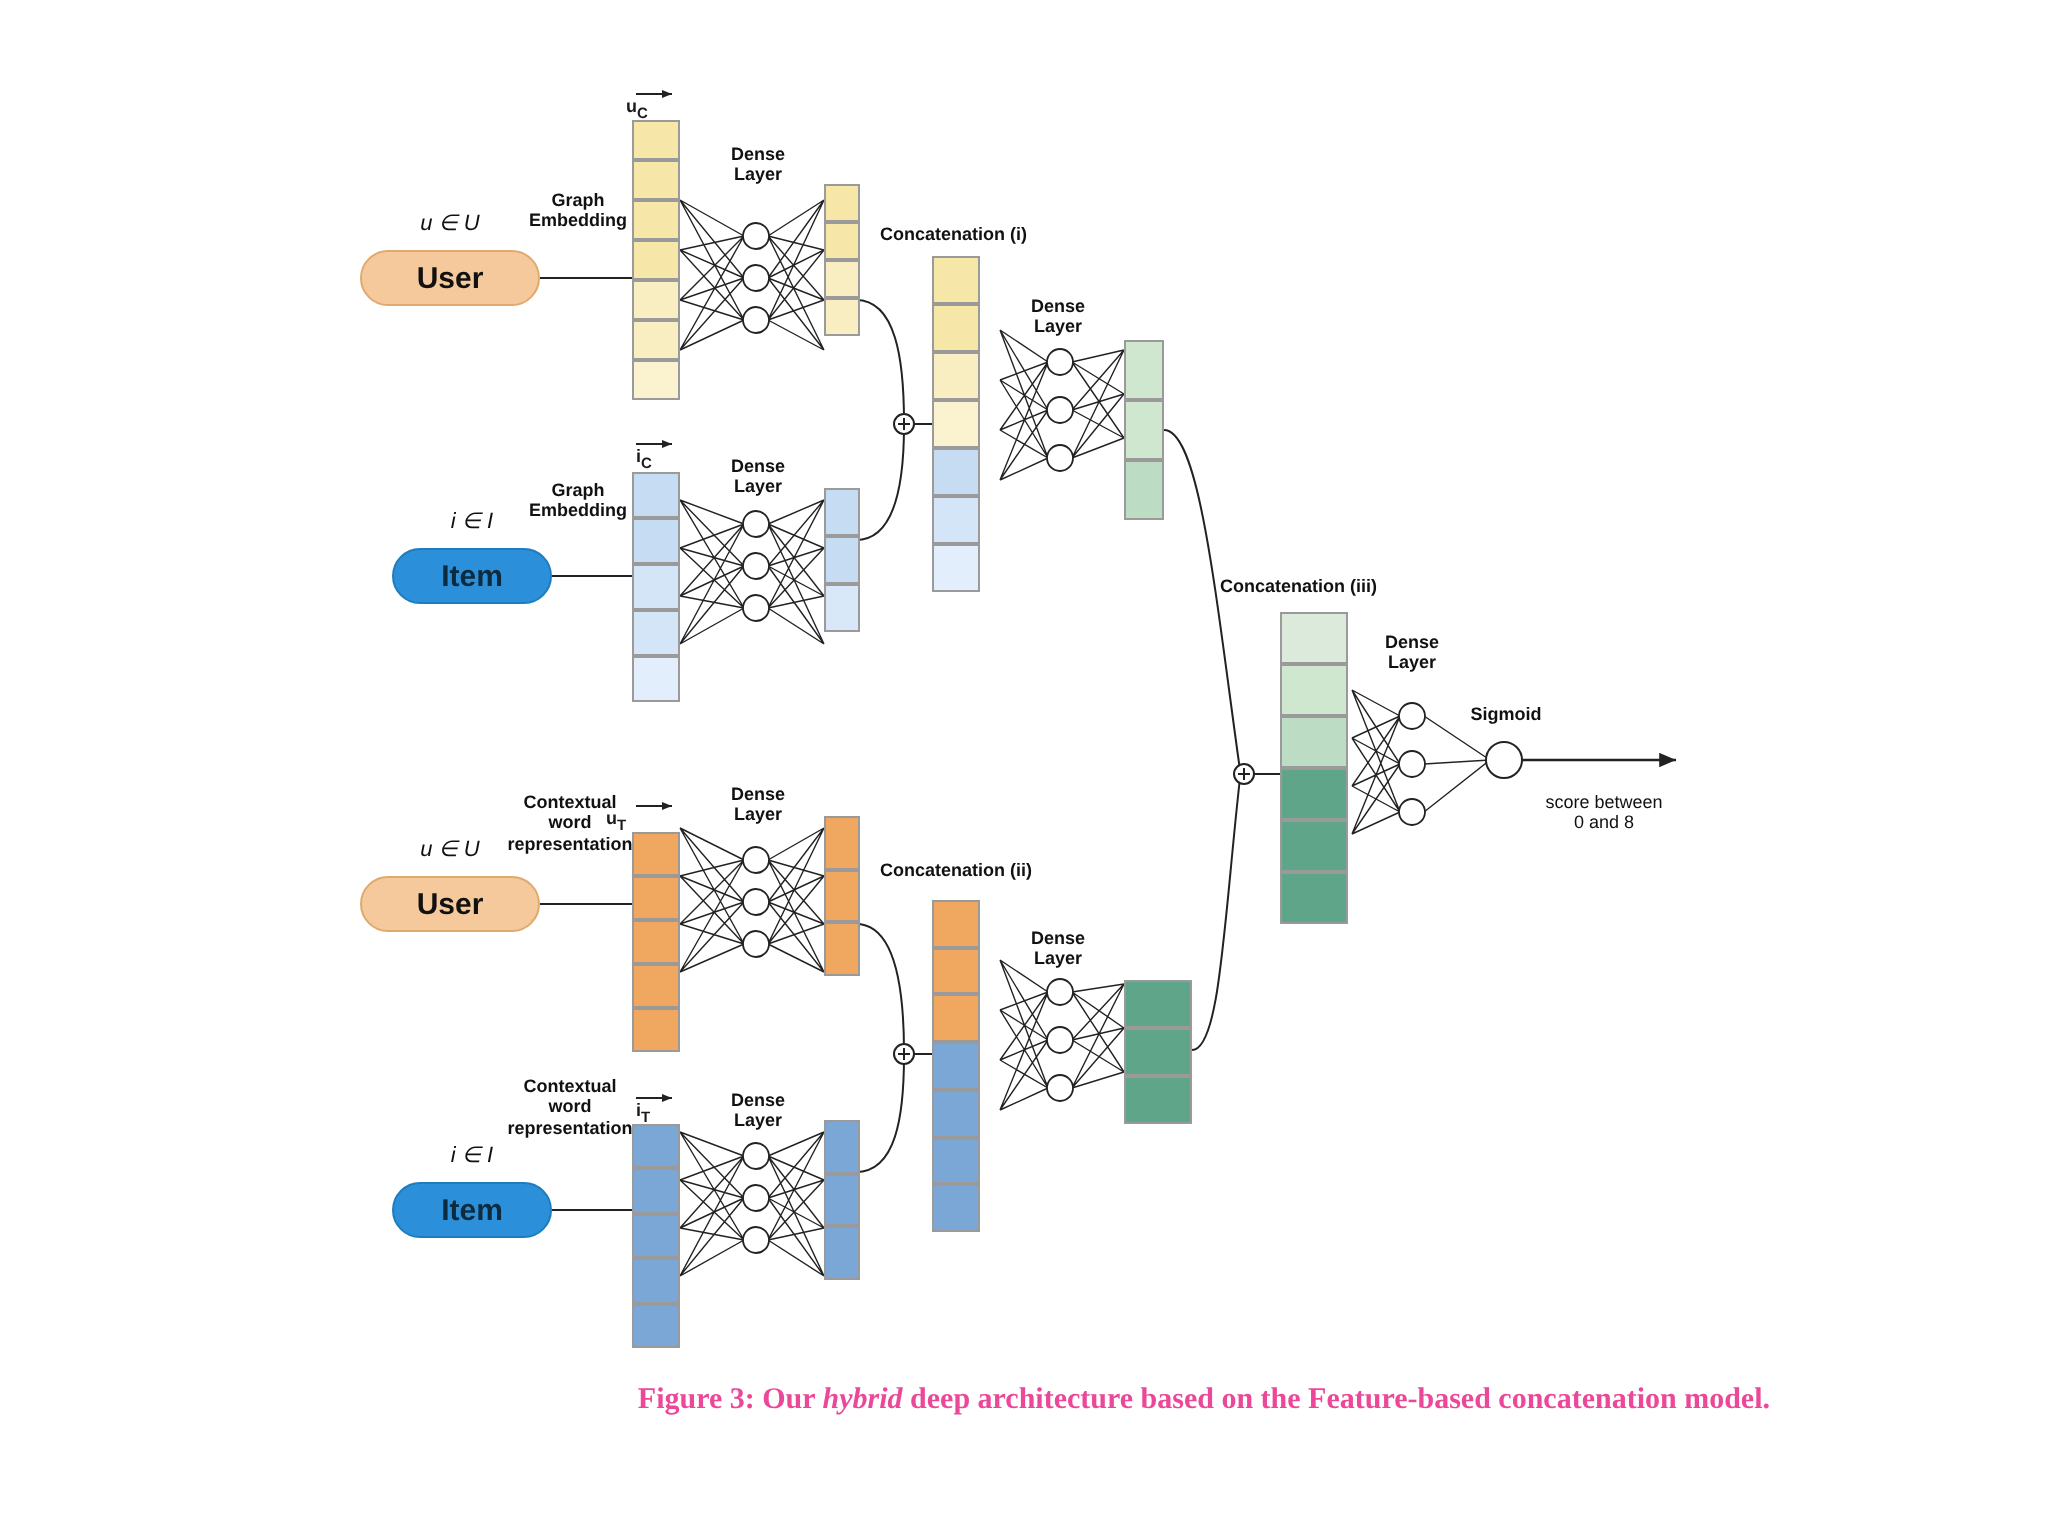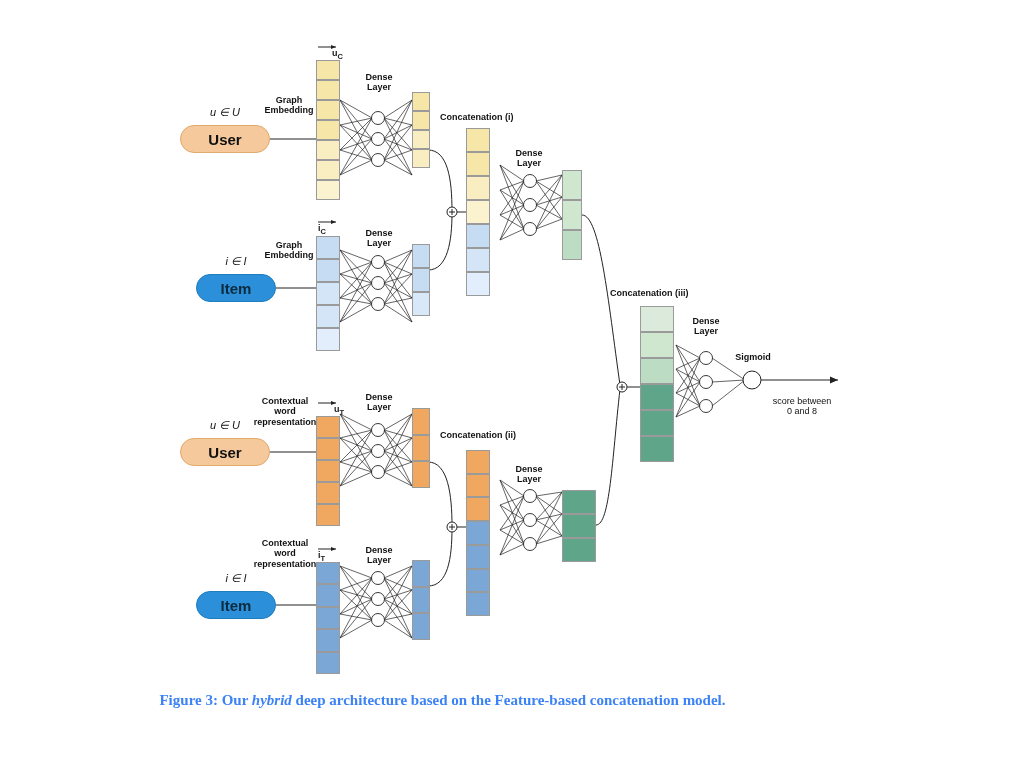--- a/index.html
+++ b/index.html
@@ -60,25 +60,25 @@
   }
   .lbl.italic {
     font-style: italic;
     font-weight: normal;
     font-size: 11px;
   }
   .caption {
     position: absolute;
     left: 0;
     width: 885px;
-    text-align: center;
+    text-align: right;
     font-family: "Liberation Serif", serif;
     font-size: 15px;
     font-weight: bold;
-    color: #3b82f6;
+    color: #ec4899;
   }
   .caption em {
     font-style: italic;
   }
   
   .vec {
     position: absolute;
     display: flex;
     flex-direction: column;
   }
@@ -239,21 +239,21 @@
     <line x1="318" y1="403" x2="336" y2="403" stroke="#222" stroke-width="1" marker-end="url(#tinyarrow)"></line>
     <line x1="318" y1="549" x2="336" y2="549" stroke="#222" stroke-width="1" marker-end="url(#tinyarrow)"></line>
   </svg>
 
   <div class="node pill pill-user" style="left:180px; top:125px; width:90px; height:28px;">
     <span>User</span>
   </div>
   <div class="lbl italic" style="left:185px; top:106px; width:80px;">u ∈ U</div>
   <div class="lbl" style="left:258px; top:95px; width:62px; white-space:pre-line;">Graph
 Embedding</div>
-  <div class="arrowlbl" style="left:332px; top:48px;">
+  <div class="arrowlbl" style="left:313px; top:48px;">
     <span>u</span><sub>C</sub>
   </div>
 
   <div class="vec" style="left:316px; top:60px; width:24px; height:140px;">
     <div style="background:#f6e7a8"></div>
       <div style="background:#f6e7a8"></div>
     <div style="background:#f6e7a8"></div>
       <div style="background:#f6e7a8"></div>
     <div style="background:#f9eec2"></div>
       <div style="background:#f9eec2"></div>
@@ -311,21 +311,21 @@
     <div style="background:#bcdcc4"></div>
   </div>
 
   <div class="node pill pill-user" style="left:180px; top:438px; width:90px; height:28px;">
     <span>User</span>
   </div>
   <div class="lbl italic" style="left:185px; top:419px; width:80px;">u ∈ U</div>
   <div class="lbl" style="left:250px; top:396px; width:70px; white-space:pre-line;">Contextual
 word
 representation</div>
-  <div class="arrowlbl" style="left:334px; top:404px;">
+  <div class="arrowlbl" style="left:303px; top:404px;">
     <span>u</span><sub>T</sub>
   </div>
 
   <div class="vec" style="left:316px; top:416px; width:24px; height:110px;">
     <div style="background:#f0a860"></div>
       <div style="background:#f0a860"></div>
     <div style="background:#f0a860"></div>
       <div style="background:#f0a860"></div>
     <div style="background:#f0a860"></div>
   </div>

